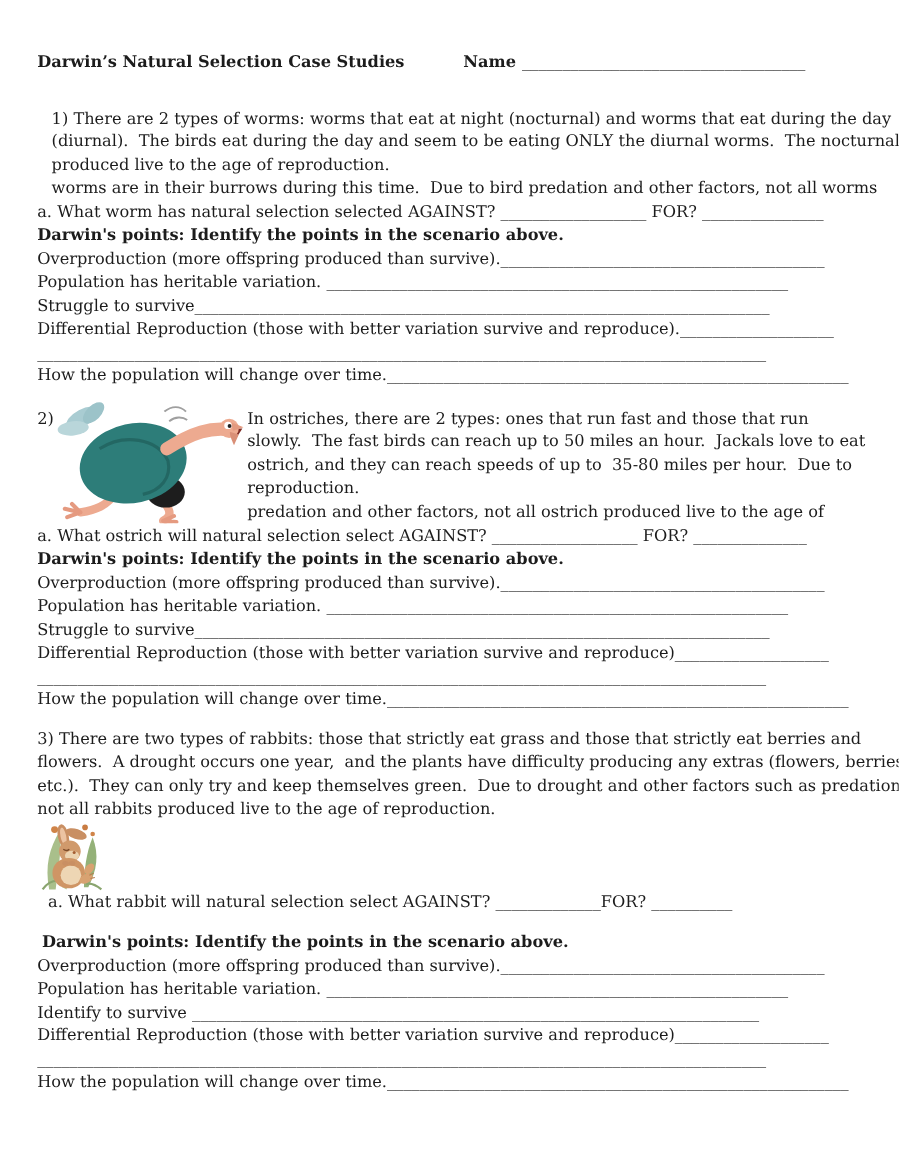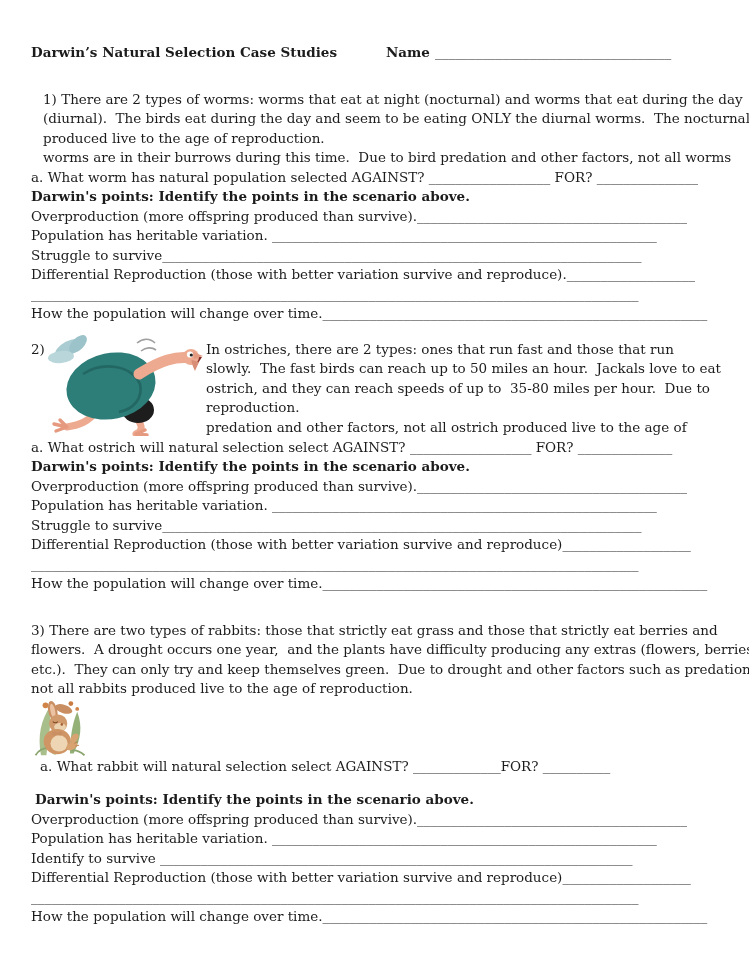--- a/index.html
+++ b/index.html
@@ -16,21 +16,21 @@
   .ln{white-space:pre;line-height:19.5px;height:19.5px;overflow:visible;}
   .b{font-weight:bold;}
   .header{position:relative;height:19.5px;}
   .name-group{position:absolute;left:355px;top:0;white-space:pre;}
   .name-blank{margin-left:5px;}
   .para1{margin-top:26px;margin-left:12px;}
   .sec2{margin-top:16px;display:flex;align-items:flex-start;}
   .sec2-left{position:relative;width:175px;flex:0 0 175px;height:98px;}
   .sec2-num{position:absolute;left:0;top:0;line-height:19.5px;}
   .ostrich-svg{position:absolute;left:14px;top:-6px;}
-  .sec3{margin-top:27px;}
+  .sec3{margin-top:13px;}
   .rabbit-row{display:flex;align-items:flex-start;flex-direction:column;}
   .rabbit-svg{flex:0 0 58px;}
   .rabbit-q{padding-left:9px;padding-top:0;}
   .darwin3-head{margin-top:14px;padding-left:4px;}
 </style>
 </head>
 <body>
 
 <div class="page">
   <div class="content">
@@ -39,21 +39,21 @@
       <span class="b">Darwin’s Natural Selection Case Studies</span>
       <span class="name-group"><span class="b">Name</span><span class="name-blank">___________________________________</span></span>
     </div>
 
     <div class="para1">
       <div class="ln">1) There are 2 types of worms: worms that eat at night (nocturnal) and worms that eat during the day</div>
       <div class="ln">(diurnal).  The birds eat during the day and seem to be eating ONLY the diurnal worms.  The nocturnal</div>
       <div class="ln">produced live to the age of reproduction.</div>
       <div class="ln">worms are in their burrows during this time.  Due to bird predation and other factors, not all worms</div>
     </div>
-    <div class="ln">a. What worm has natural population selected AGAINST? __________________ FOR? _______________</div>
+    <div class="ln">a. What worm has natural selection selected AGAINST? __________________ FOR? _______________</div>
     <div>
       <div class="ln b">Darwin's points: Identify the points in the scenario above.</div>
       <div class="ln">Overproduction (more offspring produced than survive).________________________________________</div>
       <div class="ln">Population has heritable variation. _________________________________________________________</div>
       <div class="ln">Struggle to survive_______________________________________________________________________</div>
       <div class="ln">Differential Reproduction (those with better variation survive and reproduce).___________________</div>
       <div class="ln">__________________________________________________________________________________________</div>
       <div class="ln">How the population will change over time._________________________________________________________</div>
     </div>
 

